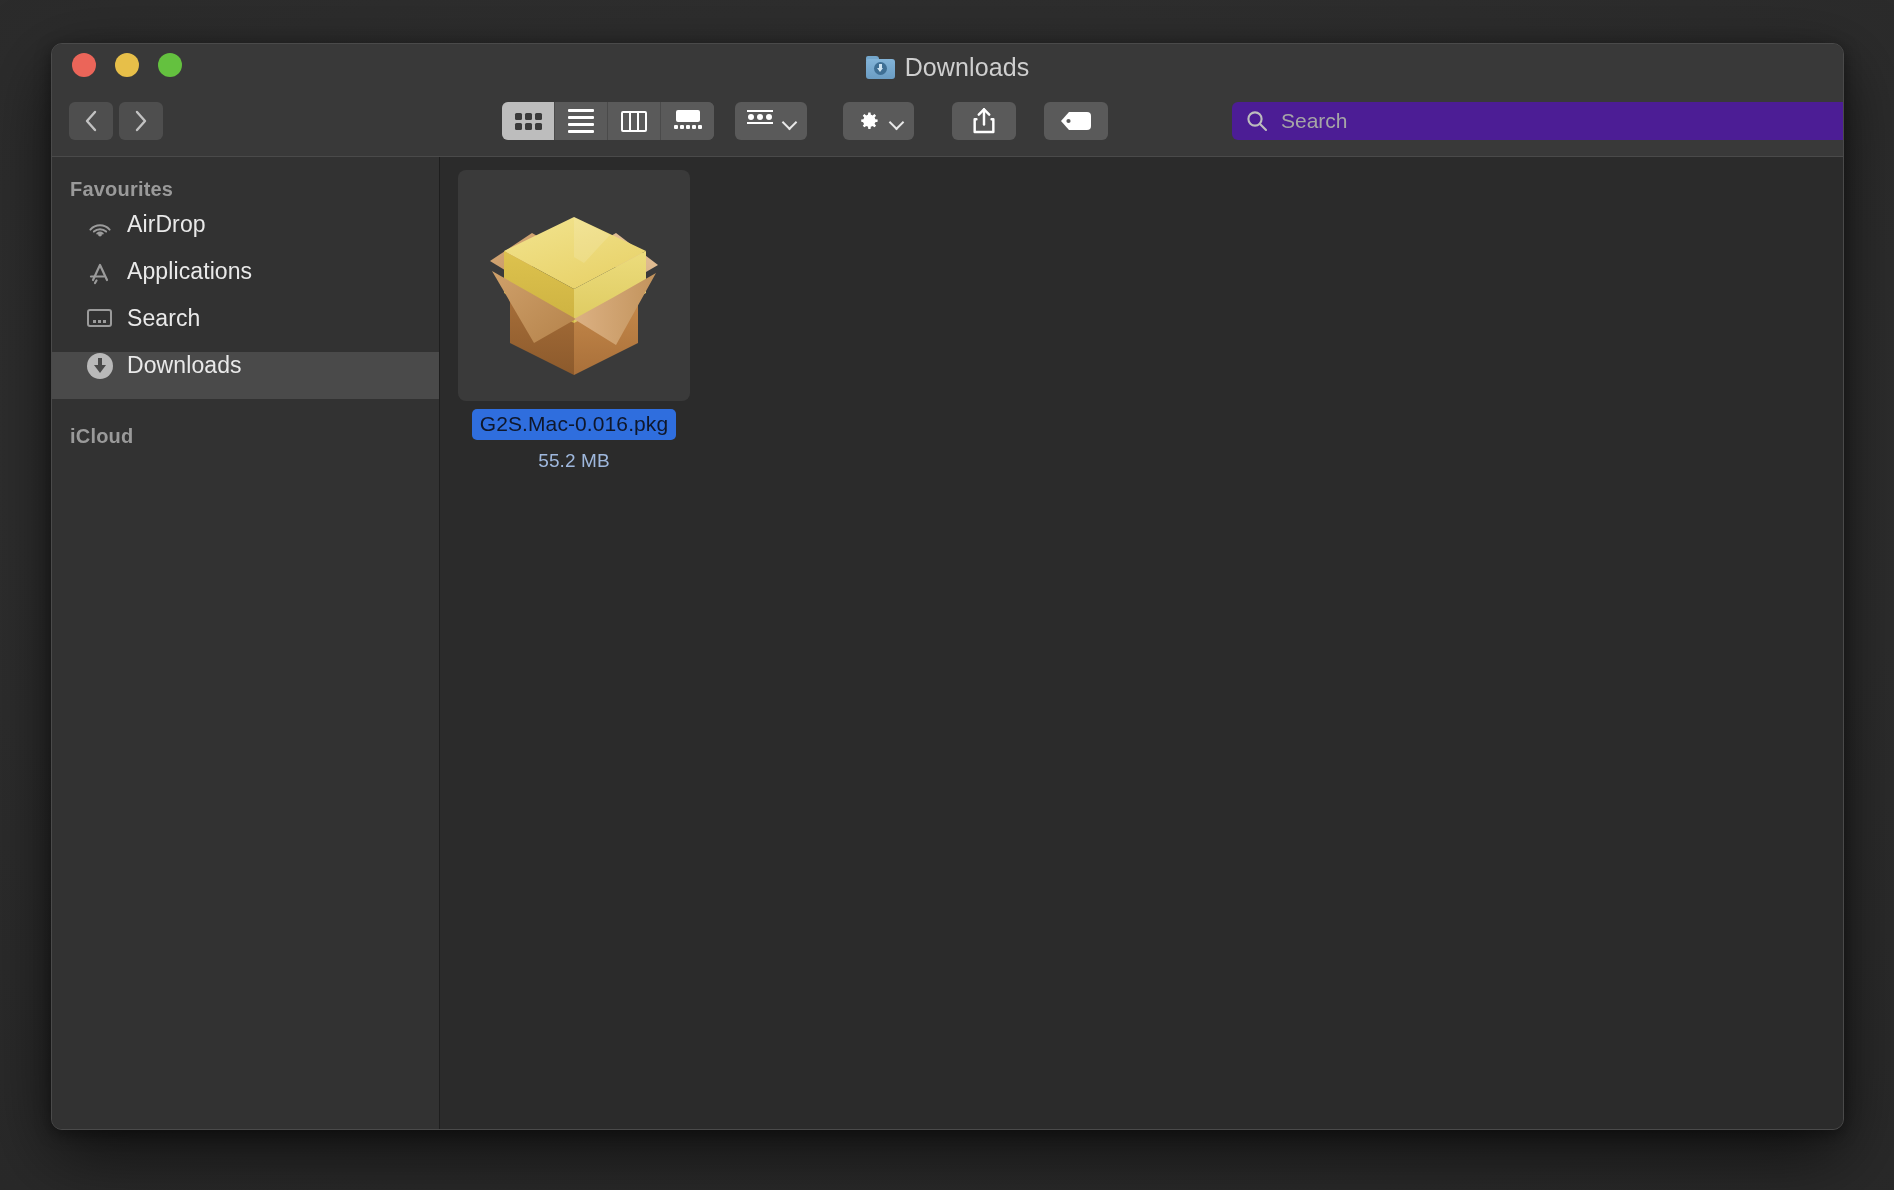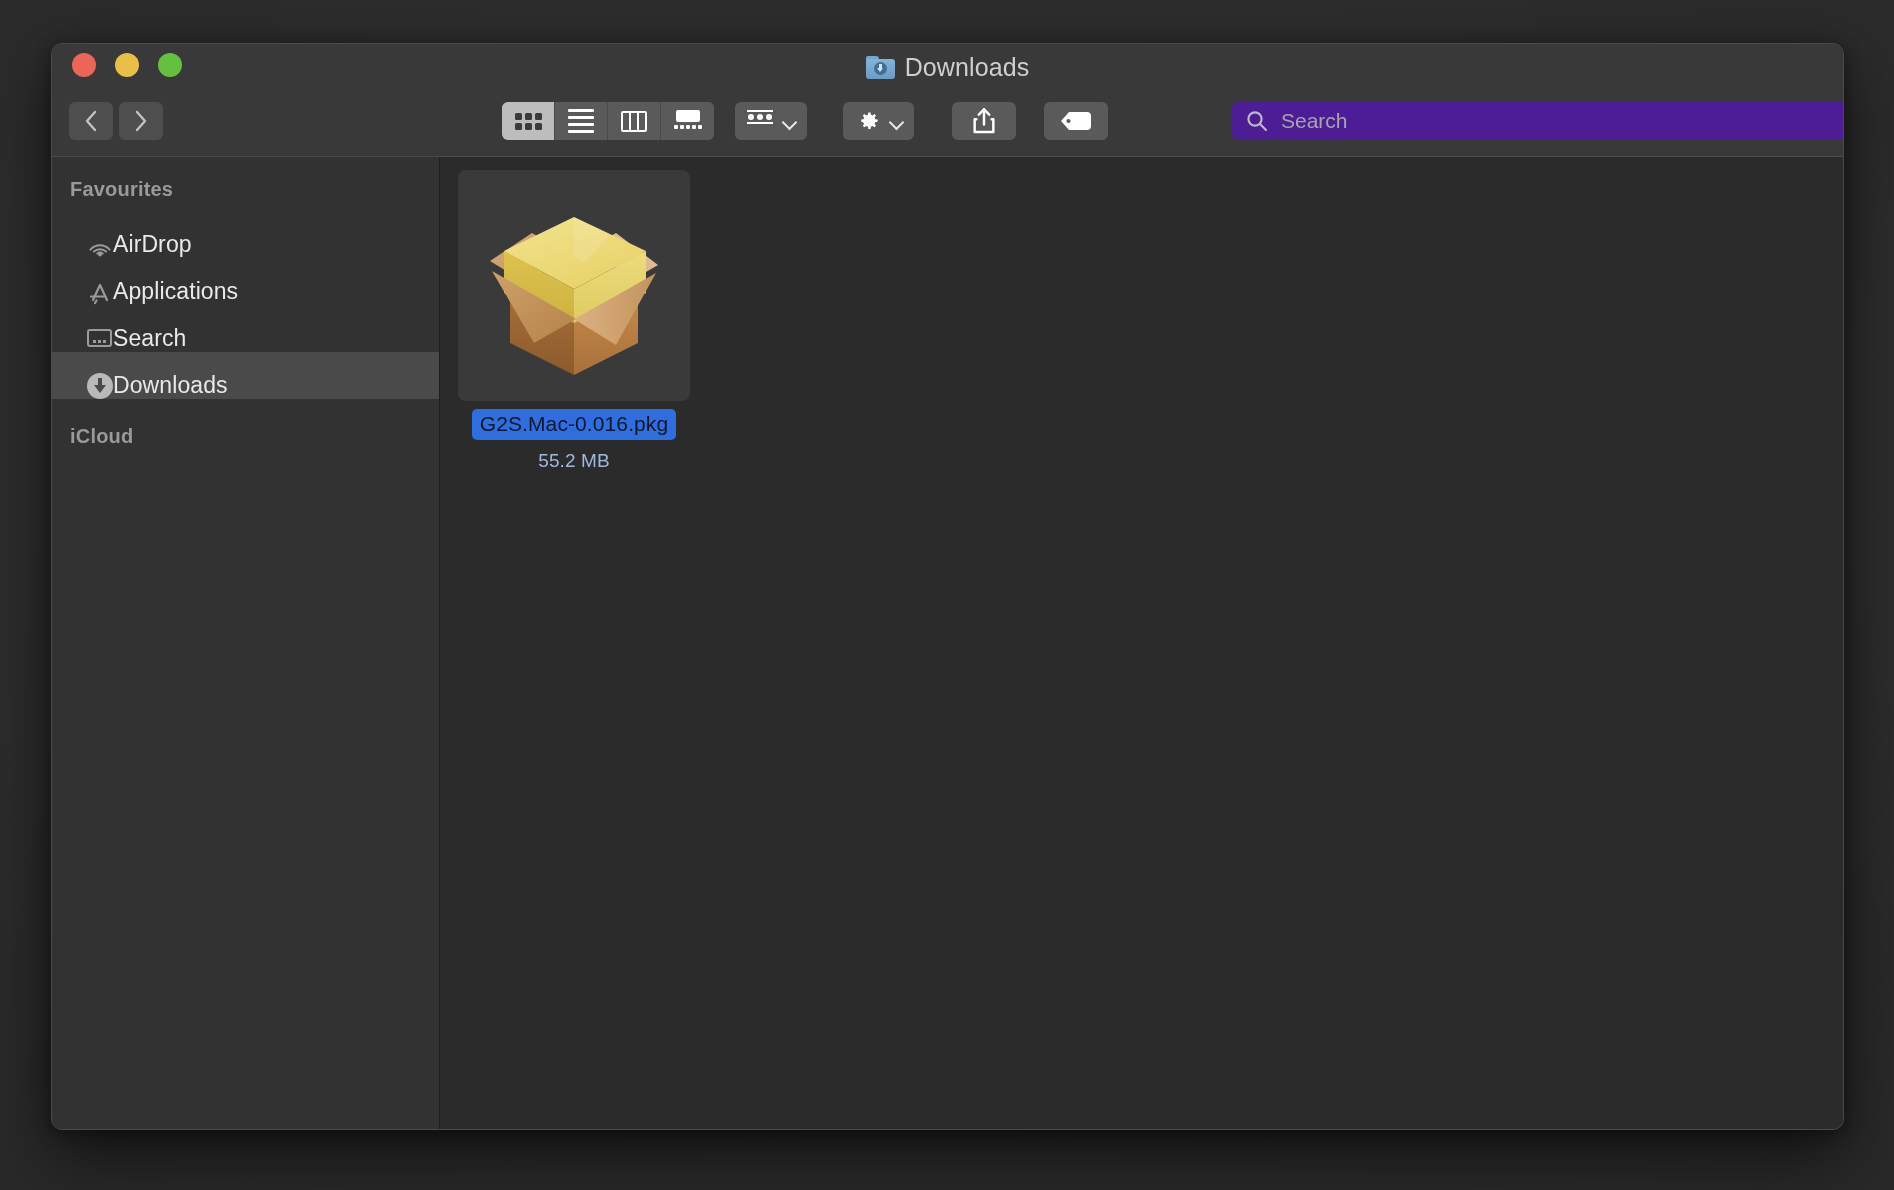--- a/index.html
+++ b/index.html
@@ -278,21 +278,22 @@
   .side-header {
     font-size: 20px;
     color: #9a9a9a;
     padding: 8px 0 10px 18px;
     font-weight: 700;
     letter-spacing: 0.2px;
   }
   .side-item {
     height: 47px;
     display: flex;
-    align-items: flex-end;
+    align-items: flex-start;
+    gap: 14px;
     padding-left: 34px;
   }
   .side-item.selected { background: #4a4a4a; }
   .side-item .label {
     font-size: 23px;
     color: #e9e9e9;
     letter-spacing: 0.1px;
   }
   .side-icon {
     width: 27px; height: 27px;

